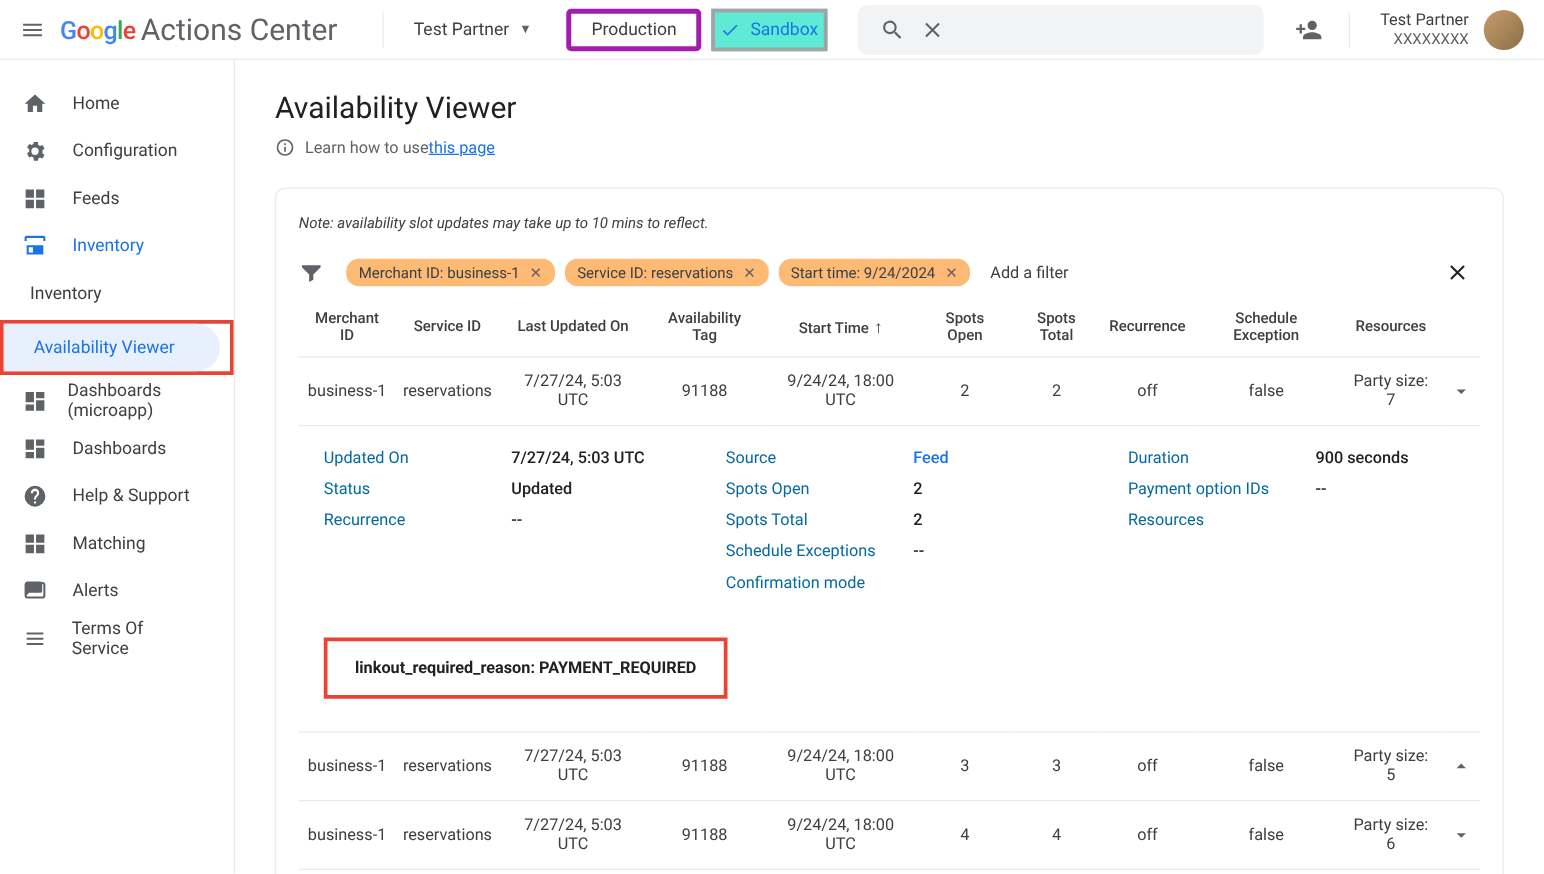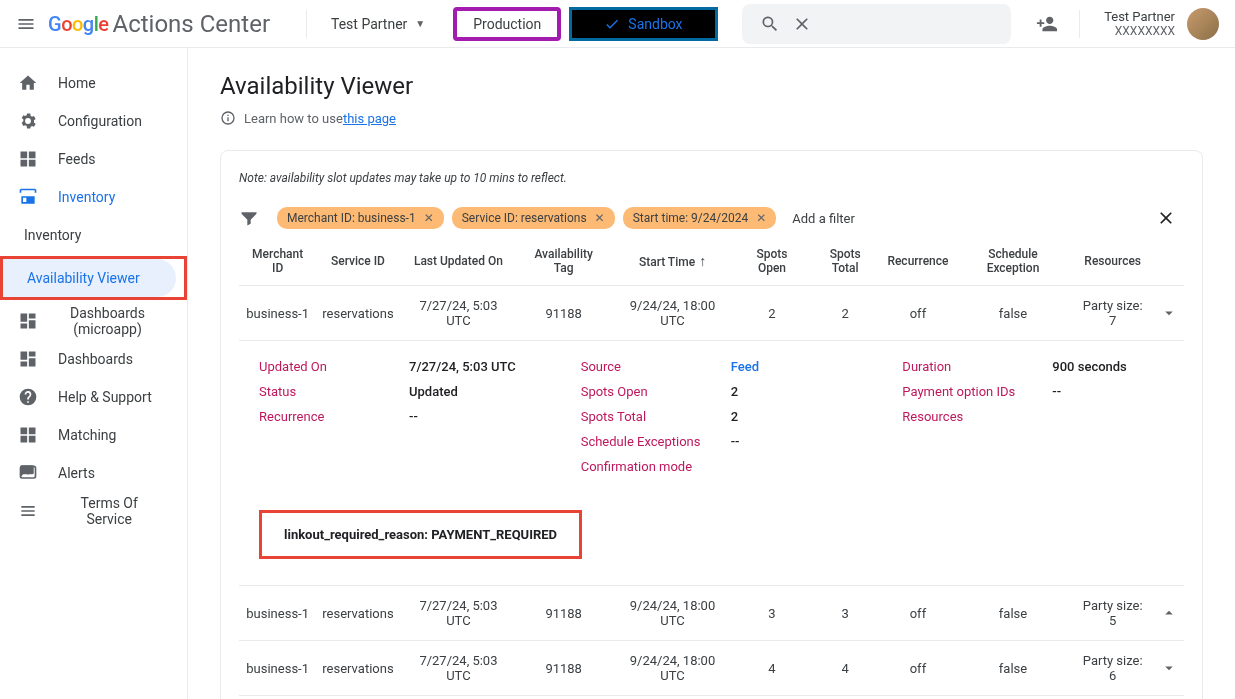--- a/index.html
+++ b/index.html
@@ -9,32 +9,32 @@
 .menu-btn { width: 36px; height: 36px; display: flex; align-items: center; justify-content: center; cursor: pointer; }
 .logo-area { display: flex; align-items: center; margin-left: 4px; margin-right: 24px; }
 .logo-g { font-size: 20px; font-weight: 500; letter-spacing: -0.5px; }
 .lg-blue { color: #4285f4; } .lg-red { color: #ea4335; } .lg-yellow { color: #fbbc04; } .lg-green { color: #34a853; }
 .logo-text { color: #5f6368; font-size: 24px; margin-left: 4px; }
 .divider-v { width: 1px; height: 28px; background: #e8eaed; margin: 0 12px; }
 .partner-dd { color: #3c4043; font-size: 14px; padding: 6px 12px; display: flex; align-items: center; cursor: pointer; }
 .partner-dd .chev { margin-left: 8px; font-size: 10px; color: #5f6368; }
 .env-btn { height: 34px; padding: 0 16px; display: flex; align-items: center; border: 4px solid #a21caf; border-radius: 4px; font-size: 14px; cursor: pointer; margin-right: 8px; }
 .env-btn.production { color: #3c4043; background: #fff; }
-.env-btn.sandbox { color: #1a73e8; background: #000000; border: 3px solid #0369a1; border-radius: 0; padding: 0 32px; }
+.env-btn.sandbox { color: #1a73e8; background: #5eead4; border: 3px solid #a3a3a3; border-radius: 0; padding: 0 4px; }
 .env-btn .chk { margin-right: 8px; }
 .search-wrap { flex: 1; display: flex; align-items: center; background: #f1f3f4; border-radius: 8px; height: 40px; margin: 0 16px; padding: 0 12px; }
 .search-wrap input { flex: 1; border: none; background: transparent; font-size: 14px; outline: none; color: #3c4043; }
 .search-icn, .clear-icn { color: #5f6368; padding: 0 6px; cursor: pointer; }
 .user-icn { width: 40px; display: flex; justify-content: center; color: #5f6368; cursor: pointer; }
 .account { text-align: right; margin: 0 12px; font-size: 12px; color: #5f6368; }
 .account .name { color: #3c4043; font-size: 13px; }
 .avatar { width: 32px; height: 32px; border-radius: 50%; background: linear-gradient(135deg,#c89b6e,#8b6f47); margin-right: 8px; cursor: pointer; }
 
 .body { display: flex; height: calc(699px - 48px); }
-.sidebar { width: 188px; border-right: 1px solid #e8eaed; padding-top: 16px; overflow-y: auto; text-align: center; }
+.sidebar { width: 188px; border-right: 1px solid #e8eaed; padding-top: 16px; overflow-y: auto; }
 .nav-item { display: flex; align-items: center; height: 38px; padding: 0 18px; color: #3c4043; font-size: 14px; cursor: pointer; border-radius: 0 20px 20px 0; margin-right: 8px; }
 .nav-item .icn { width: 24px; margin-right: 16px; color: #5f6368; display:flex; }
 .nav-item.group-hd { color: #1a73e8; }
 .nav-item.group-hd .icn { color: #1a73e8; }
 .nav-item.sub { padding-left: 24px; }
 .nav-item.active { background: #e8f0fe; color: #1a73e8; position: relative; }
 .nav-box { border: 3px solid #e84334; margin: 2px 0; }
 
 .main { flex: 1; overflow-y: auto; padding: 24px 32px; background: #fff; }
 .title { font-size: 24px; color: #202124; margin-bottom: 10px; }
@@ -55,21 +55,21 @@
 .tbl { width: 100%; border-collapse: collapse; }
 .tbl th { font-size: 12px; color: #3c4043; font-weight: 500; text-align: center; padding: 10px 6px; border-bottom: 1px solid #e8eaed; }
 .tbl th .sort { font-size: 14px; margin-left: 4px; }
 .tbl td { font-size: 13px; color: #3c4043; text-align: center; padding: 12px 6px; border-bottom: 1px solid #e8eaed; }
 .expand-cell { cursor: pointer; color: #5f6368; }
 
 .detail { padding: 18px 20px 8px; }
 .detail-cols { display: flex; gap: 60px; }
 .detail-col { flex: 1; }
 .drow { display: flex; margin-bottom: 10px; font-size: 13px; }
-.drow .lbl { width: 150px; color: #be185d; }
+.drow .lbl { width: 150px; color: #0369a1; }
 .drow .val { color: #202124; font-weight: 500; }
 .drow .link { color: #1a73e8; font-weight: 500; }
 .linkout-box { border: 3px solid #e84334; display: inline-block; padding: 14px 22px; margin: 26px 0 18px; }
 .linkout-box span { font-size: 13px; color: #202124; }
 
 svg { display: block; }
 </style>
 </head>
 <body>
 

